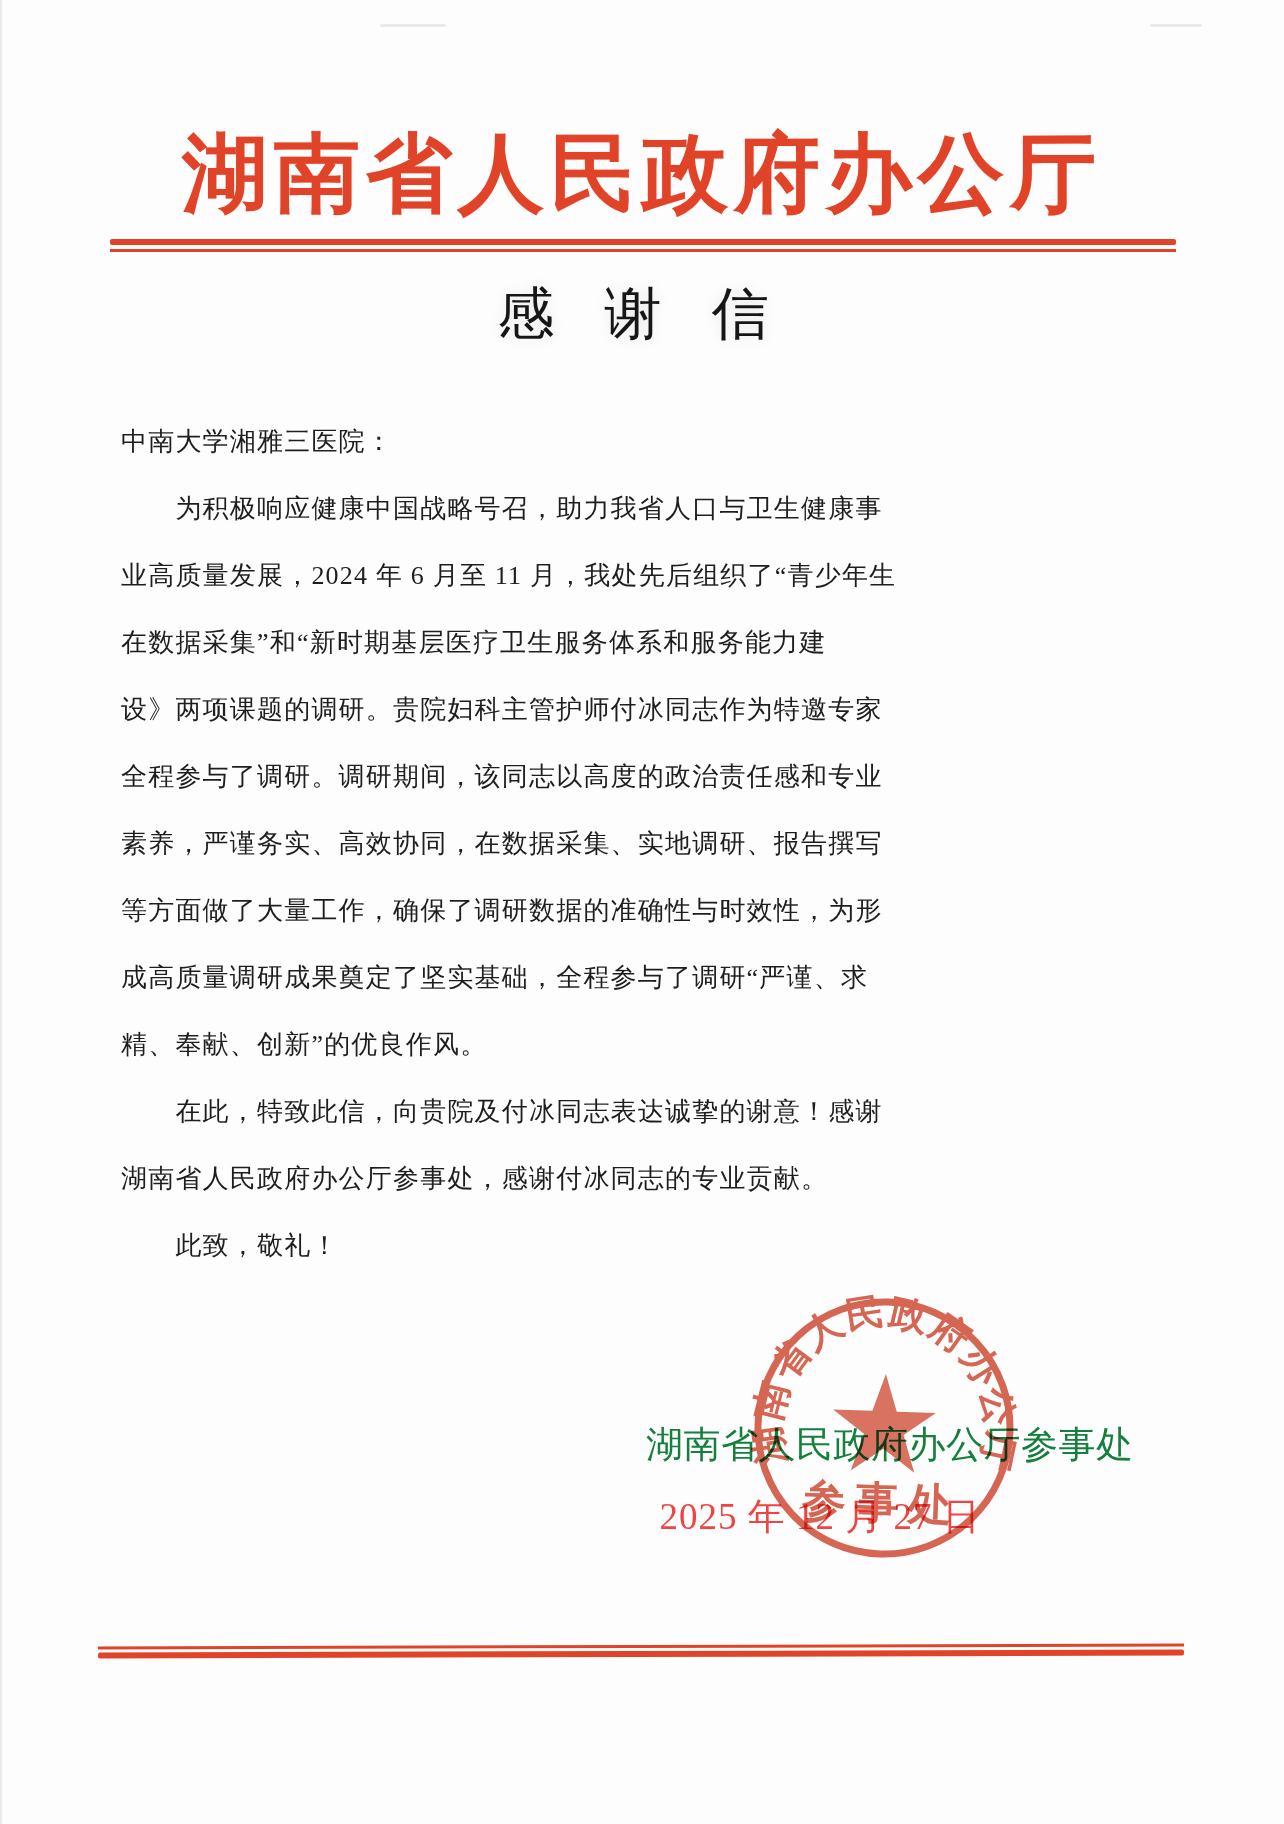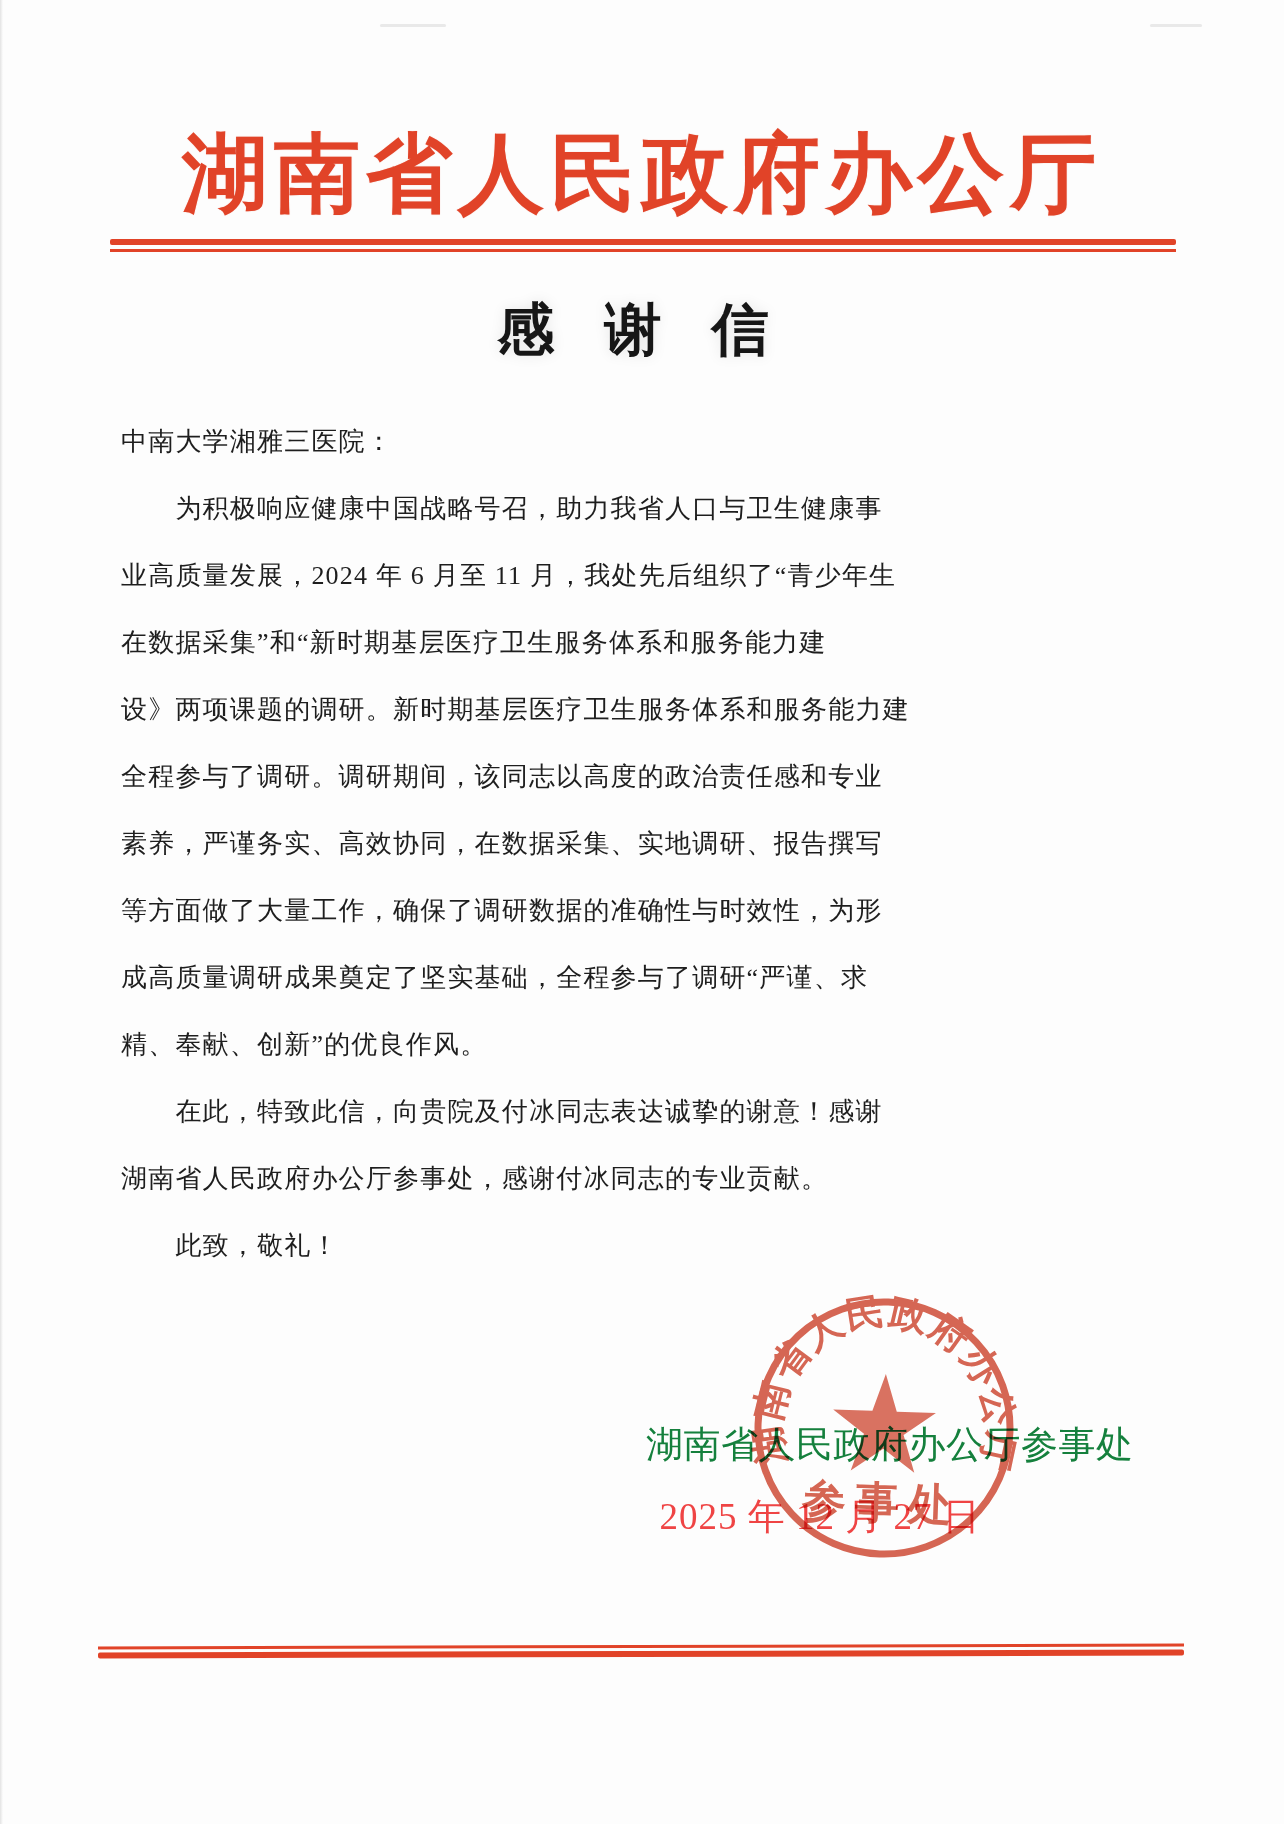--- a/index.html
+++ b/index.html
@@ -30,23 +30,23 @@
     color:var(--header-red);
     text-shadow:0 0 1px rgba(225,67,40,.4);
     white-space:nowrap;
   }
   .rule-bar{position:absolute;background:var(--header-red);}
   .hdr-thick{left:110px;top:239px;width:1066px;height:6px;border-radius:2px;}
   .hdr-thin{left:110px;top:249px;width:1066px;height:3px;}
   .ftr-thin{left:98px;top:1645px;width:1086px;height:3px;transform:rotate(-0.15deg);}
   .ftr-thick{left:98px;top:1651px;width:1086px;height:6px;border-radius:2px;transform:rotate(-0.15deg);}
   .letter-title{
-    position:absolute;left:0;top:292px;width:100%;
+    position:absolute;left:0;top:276px;width:100%;
     text-align:center;
-    font-size:57px;font-weight:bold;
+    font-size:57px;font-weight:normal;
     letter-spacing:18px;
     color:#161616;
     text-shadow:0 0 14px rgba(0,0,0,.10);
     white-space:nowrap;
   }
   .body-block{
     position:absolute;left:121px;top:408px;width:1060px;
     color:var(--body-text);
   }
   .body-line{
@@ -89,21 +89,21 @@
   <div class="rule-bar hdr-thick"></div>
   <div class="rule-bar hdr-thin"></div>
 
   <div class="letter-title">感 谢 信</div>
 
   <div class="body-block">
     <div class="body-line">中南大学湘雅三医院：</div>
     <div class="body-line">　　为积极响应健康中国战略号召，助力我省人口与卫生健康事</div>
     <div class="body-line">业高质量发展，2024 年 6 月至 11 月，我处先后组织了“青少年生</div>
     <div class="body-line">在数据采集”和“新时期基层医疗卫生服务体系和服务能力建</div>
-    <div class="body-line">设》两项课题的调研。新时期基层医疗卫生服务体系和服务能力建</div>
+    <div class="body-line">设》两项课题的调研。贵院妇科主管护师付冰同志作为特邀专家</div>
     <div class="body-line">全程参与了调研。调研期间，该同志以高度的政治责任感和专业</div>
     <div class="body-line">素养，严谨务实、高效协同，在数据采集、实地调研、报告撰写</div>
     <div class="body-line">等方面做了大量工作，确保了调研数据的准确性与时效性，为形</div>
     <div class="body-line">成高质量调研成果奠定了坚实基础，全程参与了调研“严谨、求</div>
     <div class="body-line">精、奉献、创新”的优良作风。</div>
     <div class="body-line">　　在此，特致此信，向贵院及付冰同志表达诚挚的谢意！感谢</div>
     <div class="body-line">湖南省人民政府办公厅参事处，感谢付冰同志的专业贡献。</div>
     <div class="body-line">　　此致，敬礼！</div>
   </div>
 

